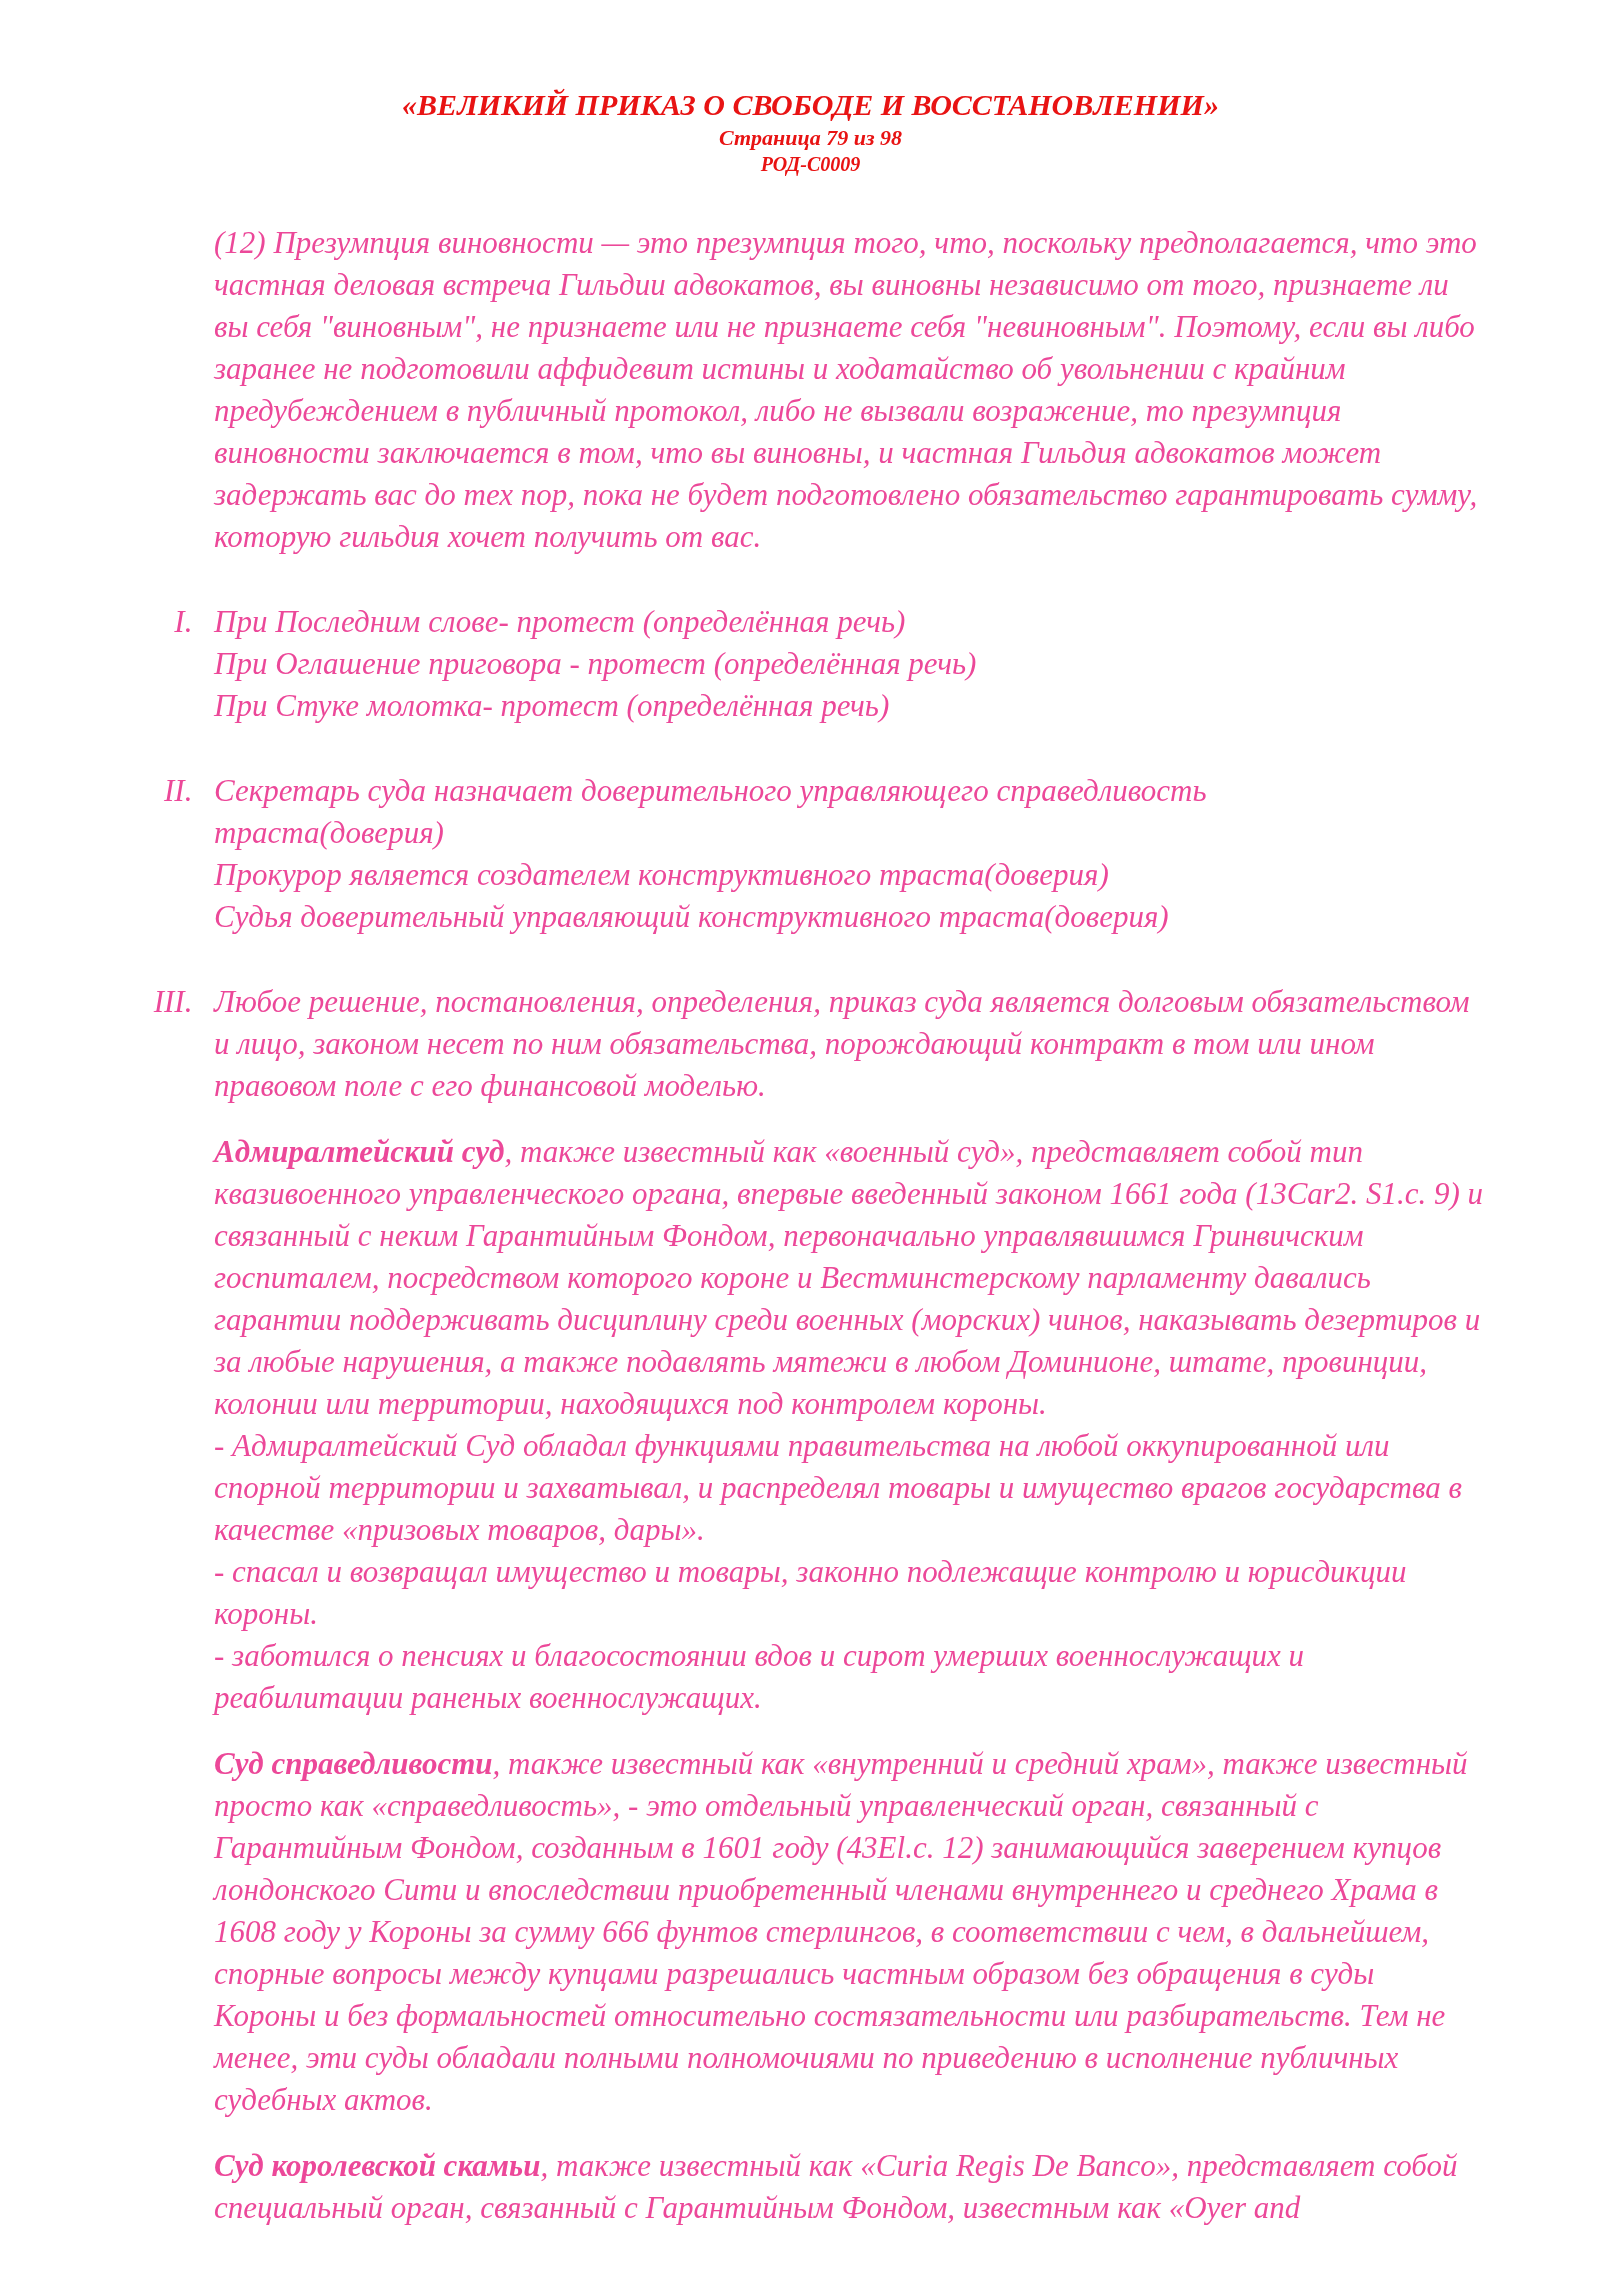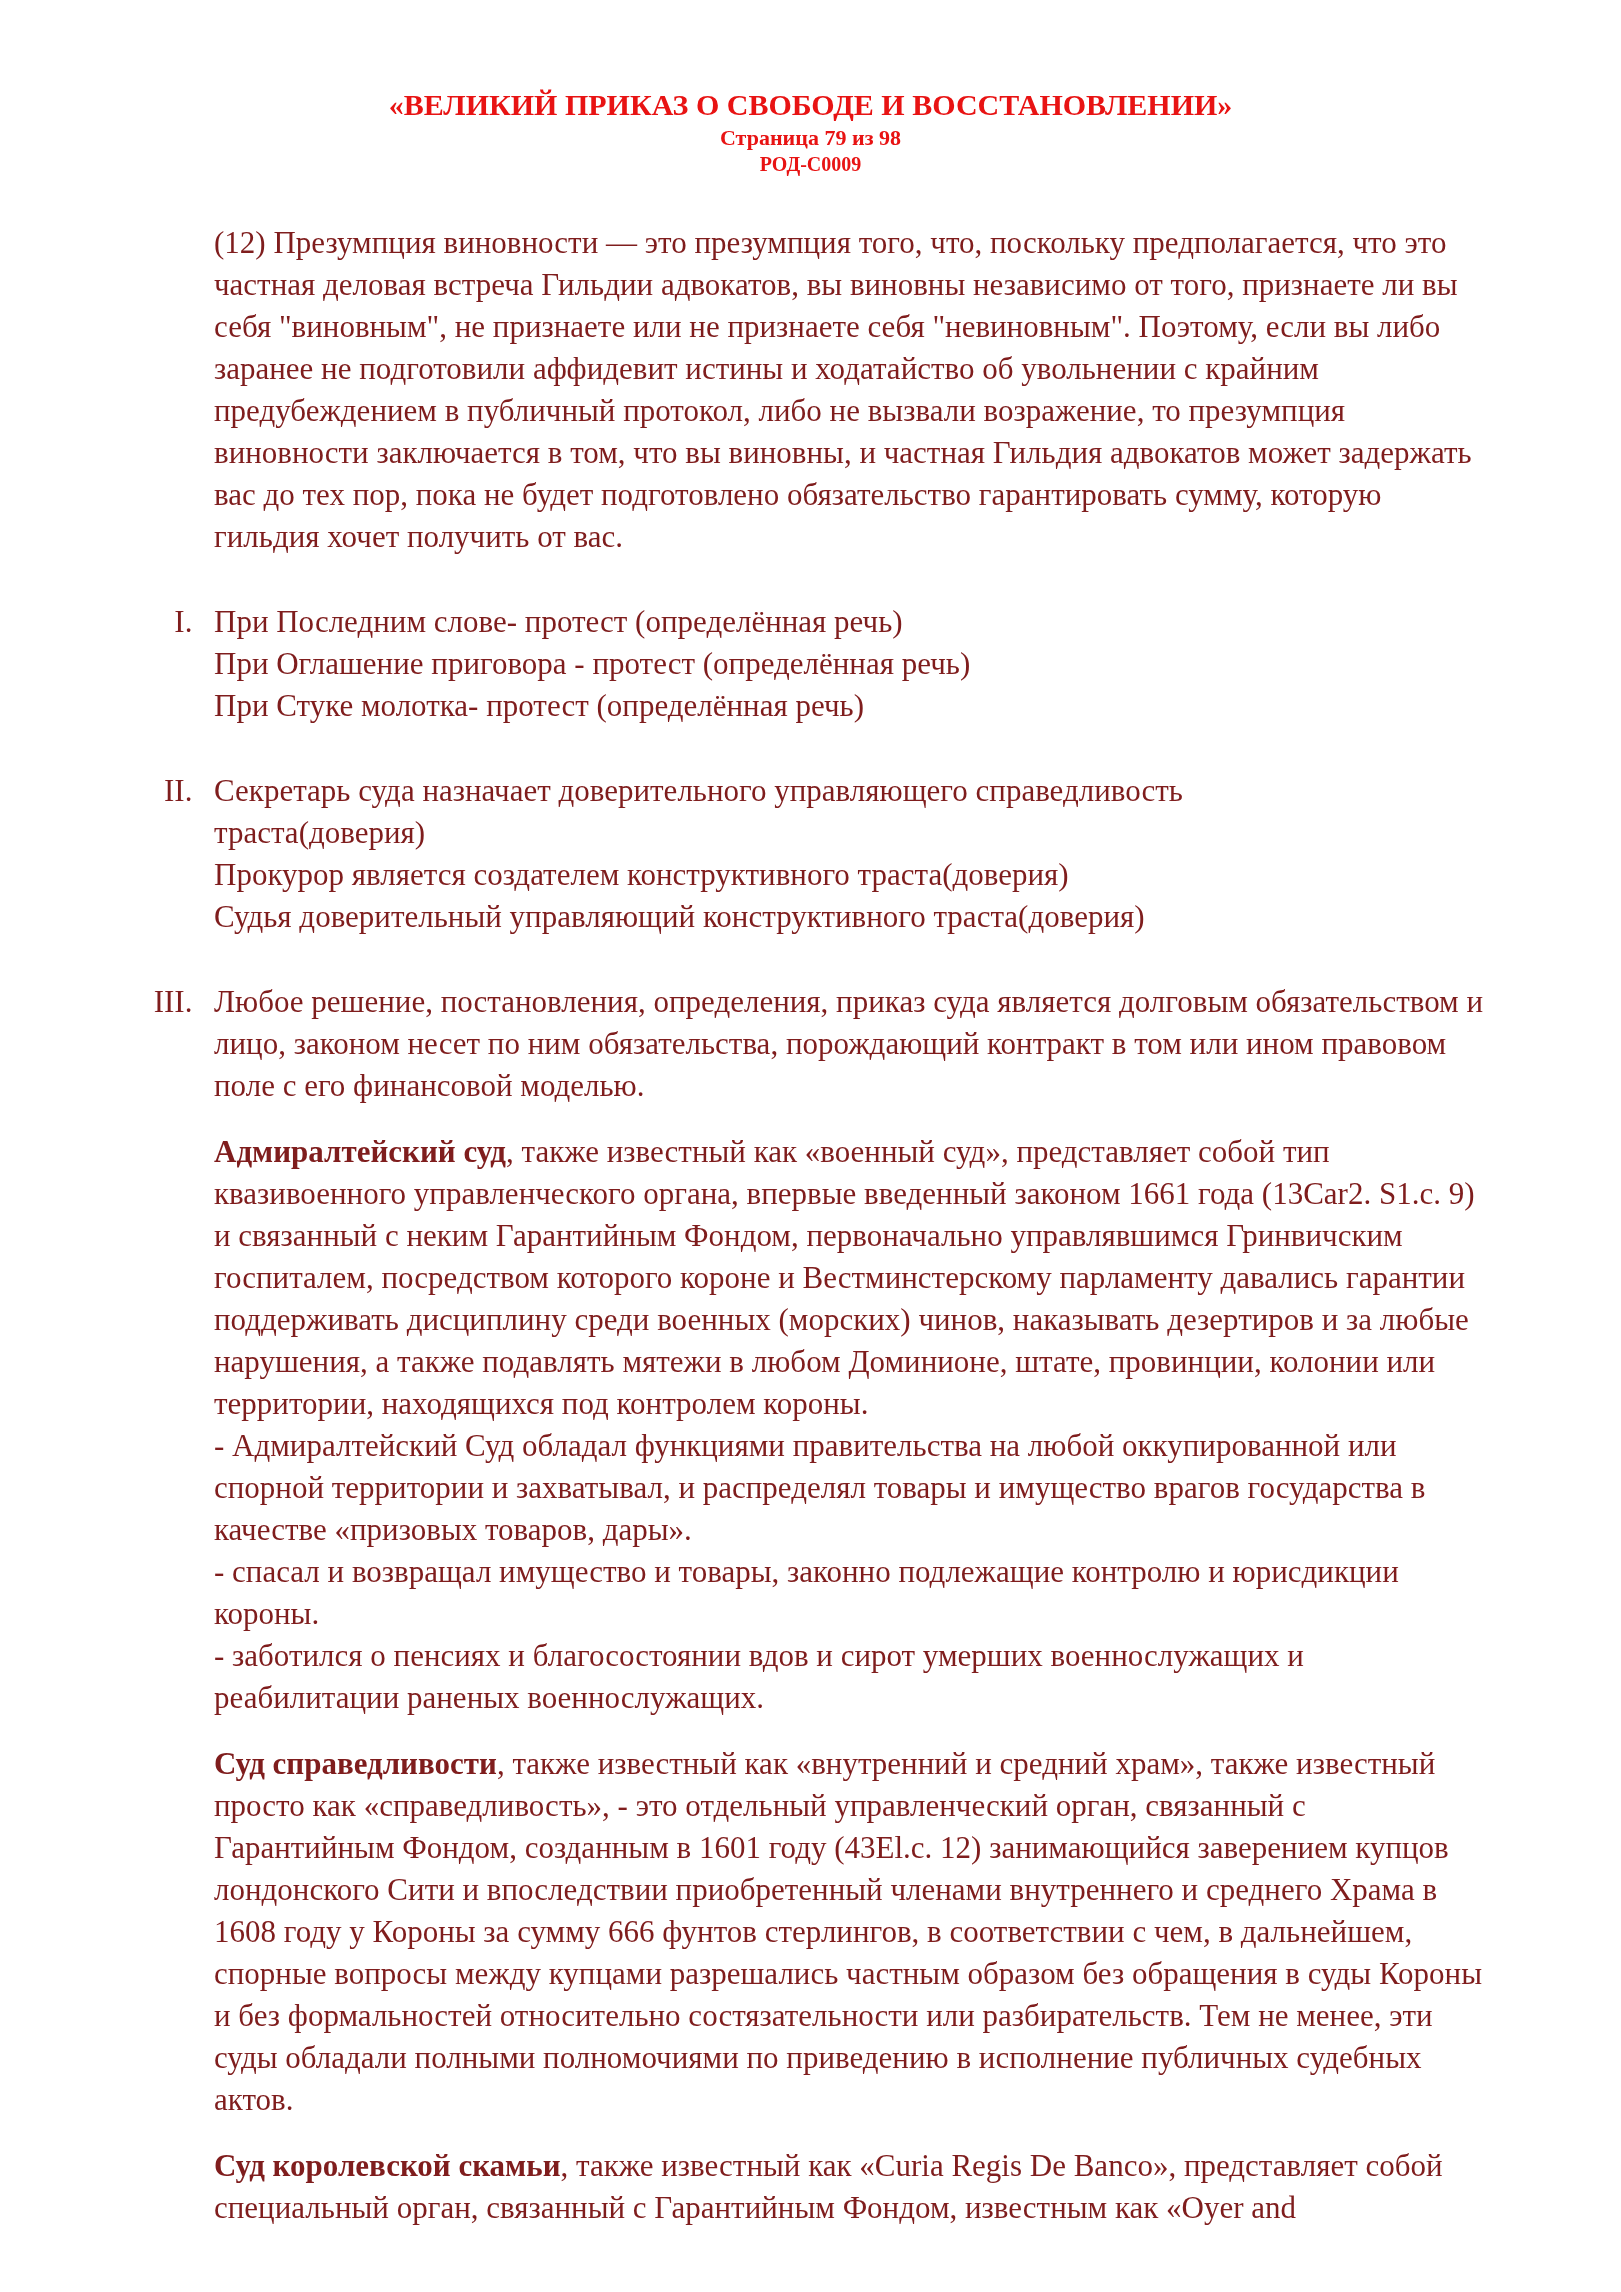--- a/index.html
+++ b/index.html
@@ -5,35 +5,36 @@
   html,body { margin:0; padding:0; background:#ffffff; }
   .page {
     position: relative;
     width: 1507px;
     height: 2293px;
     margin: 0 auto;
     background: #ffffff;
     font-family: "Liberation Serif", "DejaVu Serif", serif;
     overflow: hidden;
     box-sizing: border-box;
+    font-style: italic;
   }
   .doc-header {
     padding-top: 88px;
     text-align: center;
     color: #e81313;
     font-weight: bold;
     line-height: 1.1;
   }
   .doc-title   { font-size: 30px; }
   .doc-pageinfo{ font-size: 22px; margin-top: 4.9px; }
   .doc-code    { font-size: 20px; margin-top: 2.9px; }
 
   .content {
     padding: 0 80px 0 157px;
-    color: #7f1d1d;
+    color: #ec4899;
     font-size: 31px;
     line-height: 42px;
   }
   .para { margin: 0; }
   .intro { margin-top: 47px; }
 
   .section-heading {
     font-size: 34px;
     font-weight: bold;
     margin: 57px 0 0 0;

